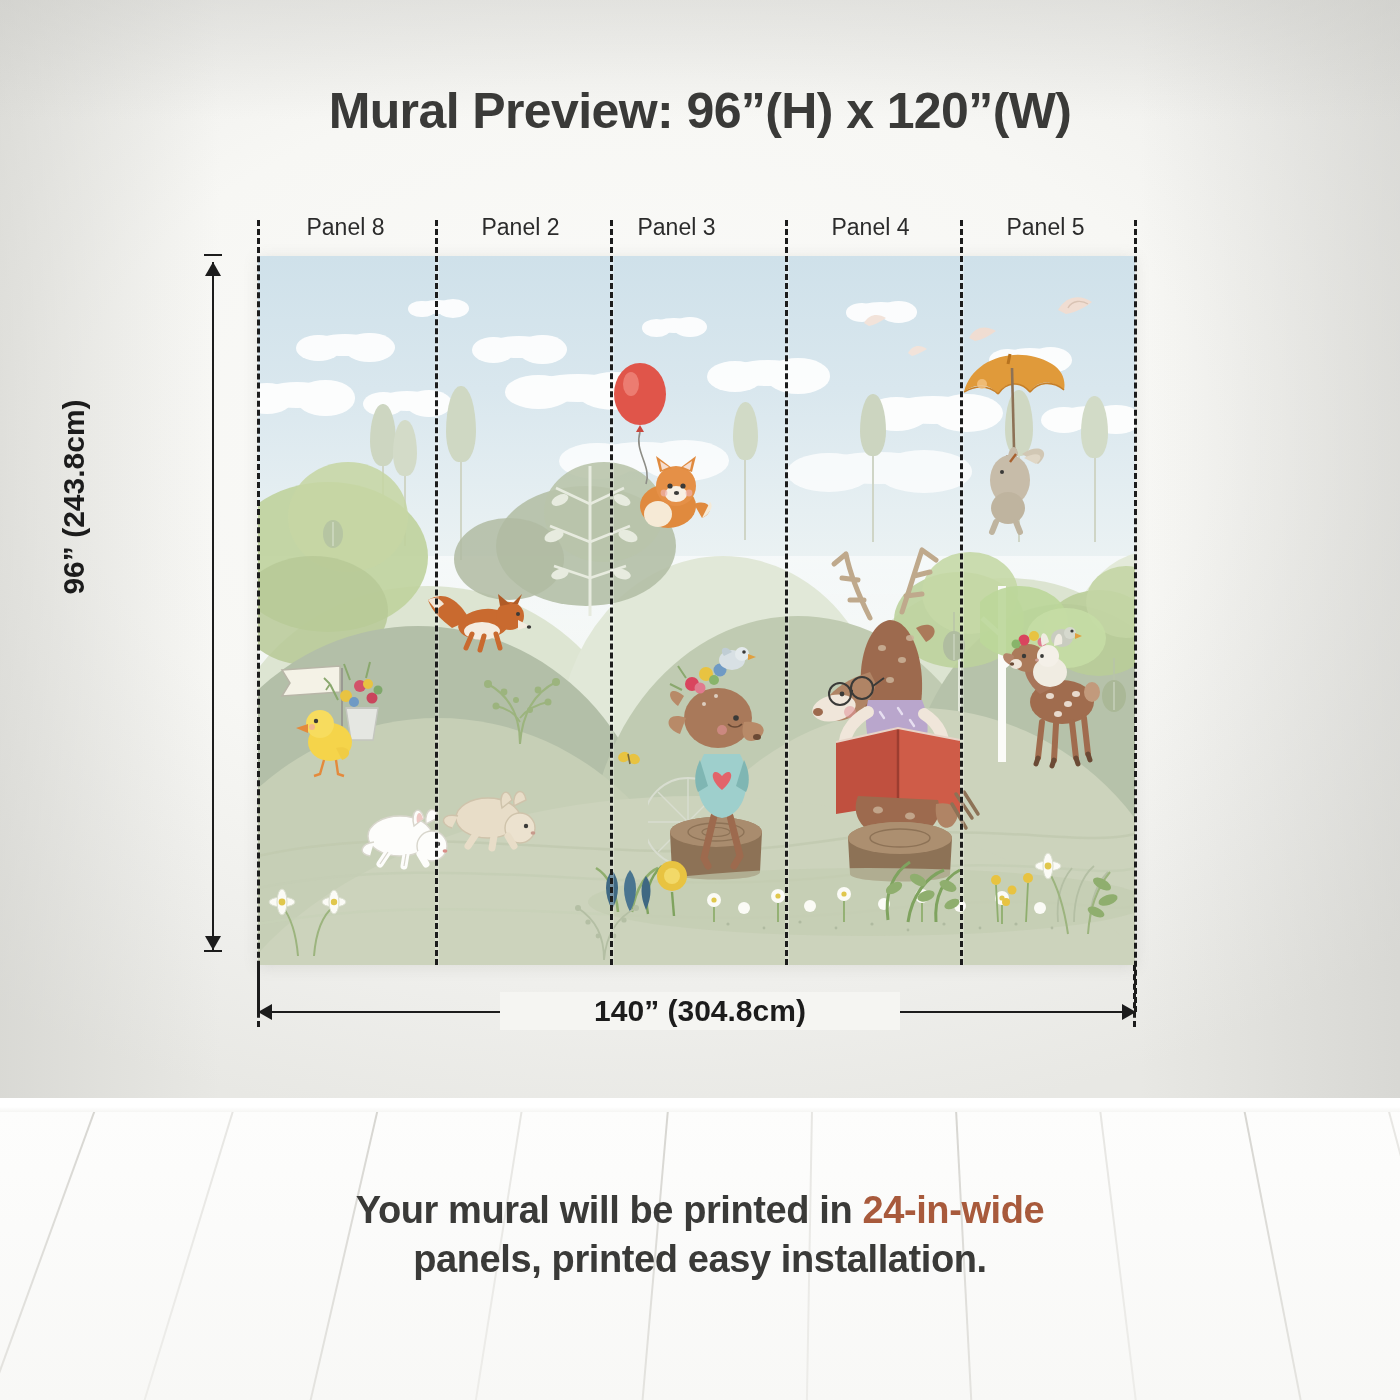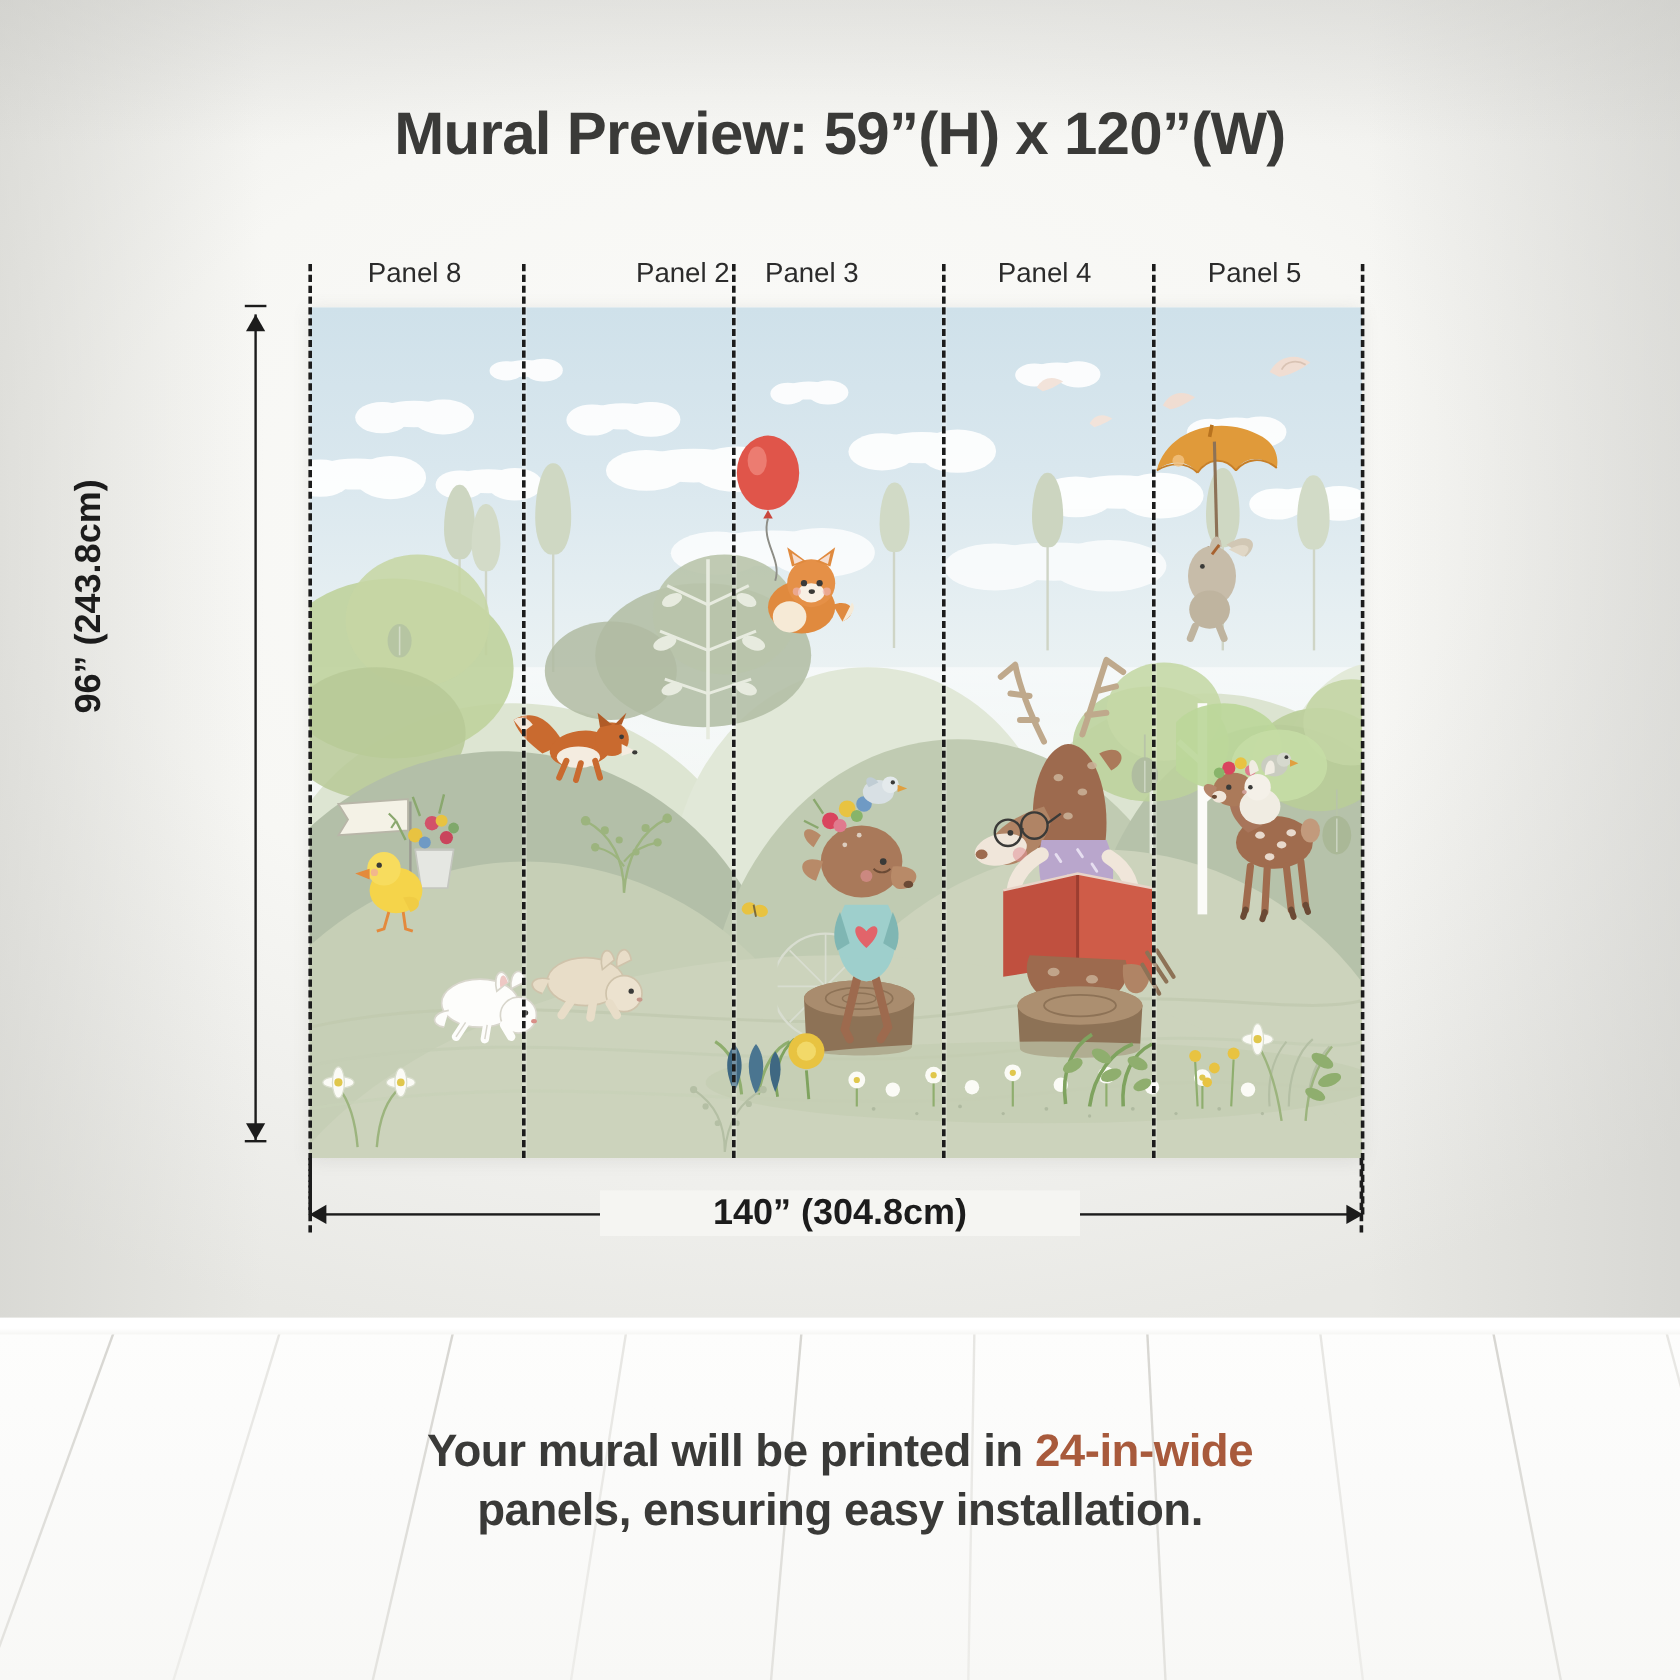--- a/index.html
+++ b/index.html
@@ -178,21 +178,21 @@
     <div class="plank v2" style="left:530px; transform:rotate(9deg);"></div>
     <div class="plank" style="left:672px; transform:rotate(5deg);"></div>
     <div class="plank v2" style="left:812px; transform:rotate(1deg);"></div>
     <div class="plank" style="left:952px; transform:rotate(-3deg);"></div>
     <div class="plank v2" style="left:1092px; transform:rotate(-7deg);"></div>
     <div class="plank" style="left:1232px; transform:rotate(-11deg);"></div>
     <div class="plank v2" style="left:1372px; transform:rotate(-15deg);"></div>
   </div>
 </div>
 
-<div class="title">Mural Preview: 59”(H) x 120”(W)</div>
+<div class="title">Mural Preview: 96”(H) x 120”(W)</div>
 
 <div id="mural-wrap">
   <div id="mural">
 
     <div class="sky"></div>
 
     <div class="cloud" style="left:55px;  top:78px;  width:64px; height:22px;"></div>
     <div class="cloud" style="left:160px; top:44px;  width:40px; height:14px;"></div>
     <div class="cloud" style="left:2px;   top:126px; width:74px; height:26px;"></div>
     <div class="cloud" style="left:120px; top:135px; width:58px; height:20px;"></div>
@@ -671,21 +671,21 @@
 
   <div class="edge-dash" style="left:-1px;  top:-36px; height:792px;"></div>
   <div class="divider" style="left:177px;"></div>
   <div class="divider" style="left:352px;"></div>
   <div class="divider" style="left:527px;"></div>
   <div class="divider" style="left:702px;"></div>
   <div class="edge-dash" style="left:876px; top:-36px; height:792px;"></div>
 </div>
 
 <div class="panel-label" style="left:258px;">Panel 8</div>
-<div class="panel-label" style="left:433px;text-align:right;">Panel 2</div>
+<div class="panel-label" style="left:433px;">Panel 2</div>
 <div class="panel-label" style="left:589px;">Panel 3</div>
 <div class="panel-label" style="left:783px;">Panel 4</div>
 <div class="panel-label" style="left:958px;">Panel 5</div>
 
 <div>
   <div class="dim-v-cap" style="top:254px;"></div>
   <div class="dim-v-cap" style="top:950px;"></div>
   <div class="dim-v-line"></div>
   <div class="arrow-up"></div>
   <div class="arrow-down"></div>
@@ -696,14 +696,14 @@
   <div class="dim-h-line"></div>
   <div class="arrow-left"></div>
   <div class="arrow-right"></div>
   <div class="ext-dash" style="left:257px;  top:965px; height:62px;"></div>
   <div class="ext-dash" style="left:1133px; top:965px; height:62px;"></div>
   <div class="dim-h-label">140” (304.8cm)</div>
 </div>
 
 <div class="caption">
   <span>Your mural will be printed in </span><span class="accent">24-in-wide</span><br>
-  <span>panels, ensuring easy installation.</span>
+  <span>panels, printed easy installation.</span>
 </div>
 
 </body></html>

